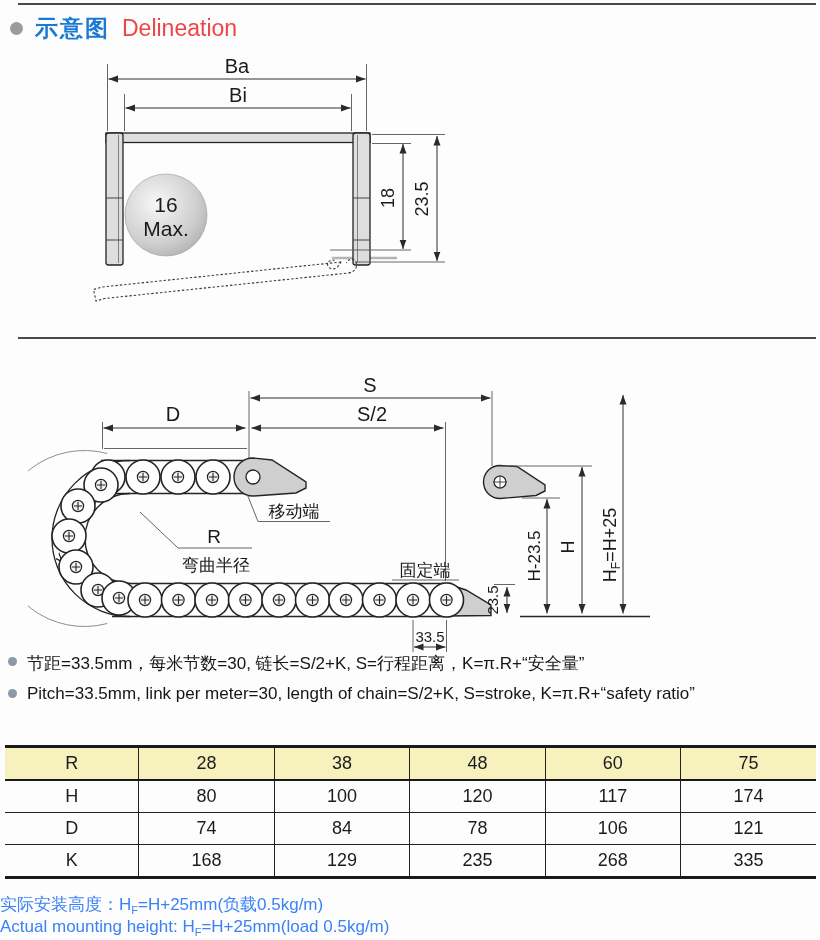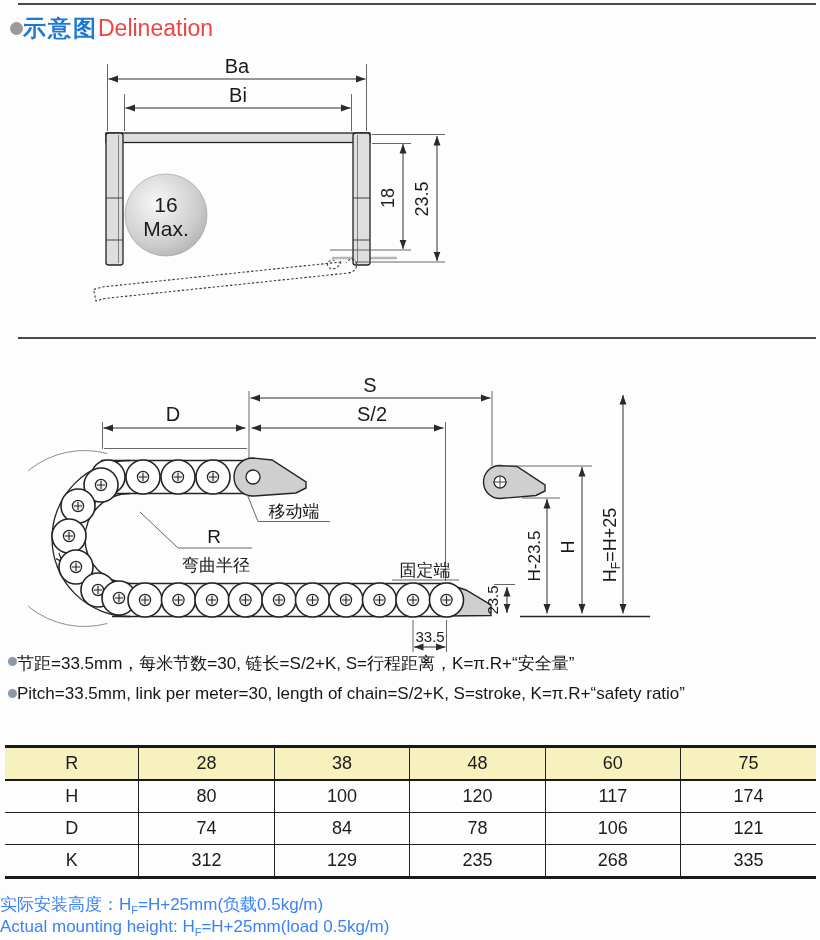--- a/index.html
+++ b/index.html
@@ -1,23 +1,23 @@
 <!DOCTYPE html>
 <html><head>
 <meta charset="utf-8">
 <style>
   html,body{margin:0;padding:0;background:#fff;}
   .page{position:relative;width:820px;height:940px;background:#fdfdfd;overflow:hidden;
         font-family:"Liberation Sans",sans-serif;color:#1a1a1a;}
   .rule{position:absolute;left:18px;width:798px;height:2px;background:#4a4a4a;}
-  .sec-head{position:absolute;display:flex;align-items:center;gap:0;left:10px;}
+  .sec-head{position:absolute;display:flex;align-items:center;gap:12px;left:10px;}
   .sec-bullet{width:13px;height:13px;border-radius:50%;background:#9b9b9b;flex:0 0 auto;}
   .sec-zh{font-size:23px;font-weight:bold;color:#1b79d3;letter-spacing:2px;}
   .sec-en{font-size:23px;color:#ef4444;}
-  .note{position:absolute;left:8px;display:flex;align-items:flex-start;text-align:center;}
+  .note{position:absolute;left:8px;display:flex;align-items:flex-start;gap:10px;text-align:center;}
   .note-bullet{width:9px;height:9px;border-radius:50%;background:#8b9aa8;margin-top:5px;flex:0 0 auto;}
   .note-text{font-size:17px;color:#161616;}
   .tbl{position:absolute;top:745px;left:5px;width:811px;border-collapse:collapse;table-layout:fixed;}
   .tbl td{border-left:1.5px solid #222;text-align:center;font-size:18px;height:31px;color:#1c1c1c;padding:0;}
   .tbl td:first-child{border-left:none;}
   .tbl tr{border-bottom:1.5px solid #222;}
   .tbl tr.hdr{background:#f6f1bd;border-top:3px solid #1a1a1a;border-bottom:2.5px solid #1a1a1a;}
   .tbl tr.last{border-bottom:3px solid #1a1a1a;}
   .footer-line{position:absolute;left:0;font-size:17px;color:#3b82f6;}
   .sub{font-size:11px;vertical-align:sub;}
@@ -253,21 +253,21 @@
     <tr>
       <td>D</td>
       <td>74</td>
       <td>84</td>
       <td>78</td>
       <td>106</td>
       <td>121</td>
     </tr>
     <tr class="last">
       <td>K</td>
-      <td>312</td>
+      <td>168</td>
       <td>129</td>
       <td>235</td>
       <td>268</td>
       <td>335</td>
     </tr>
   </tbody>
     </table>
 
   <div class="footer-line" style="top:893px;">
     <span>实际安装高度：H</span><span class="sub">F</span><span>=H+25mm(负载0.5kg/m)</span>

